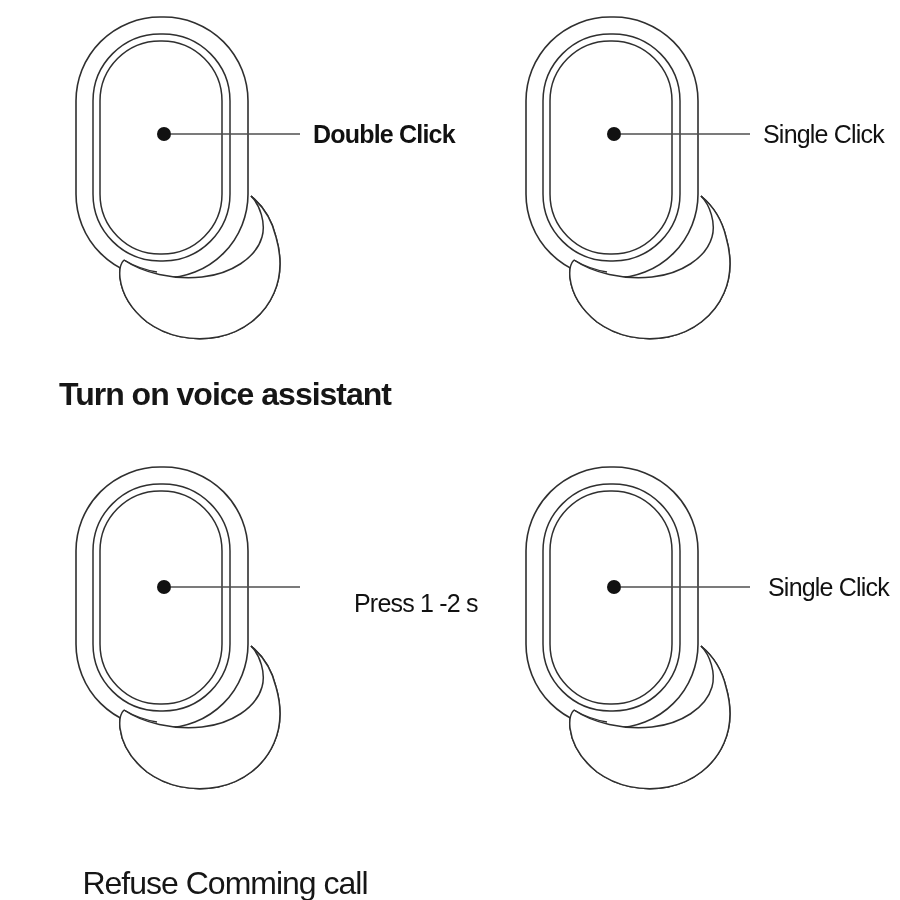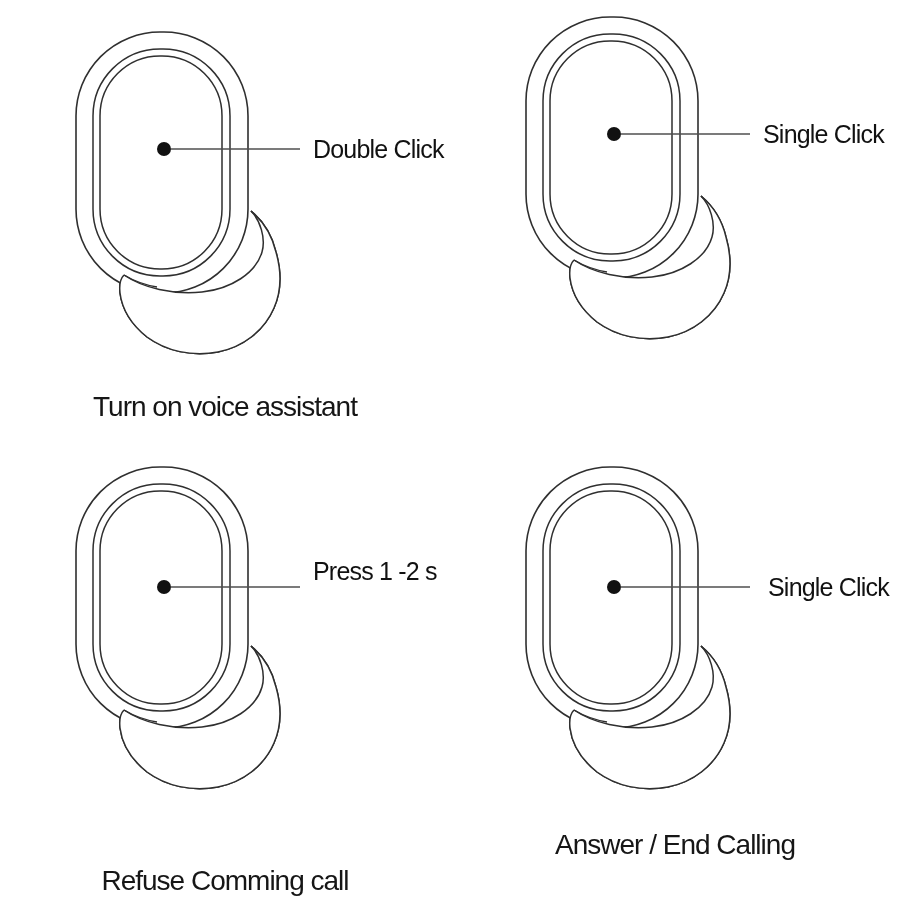--- a/index.html
+++ b/index.html
@@ -9,21 +9,21 @@
     height: 900px;
     background: #ffffff;
     font-family: "Liberation Sans", sans-serif;
     overflow: hidden;
   }
   .panel {
     position: absolute;
     width: 450px;
     height: 450px;
   }
-  .panel.q1 { left: 0;   top: 15px;   }
+  .panel.q1 { left: 0;   top: 0; font-weight: bold;   }
   .panel.q2 { left: 450px; top: 0;   }
   .panel.q3 { left: 0;   top: 450px; }
   .panel.q4 { left: 450px; top: 450px; }
   .art {
     position: absolute;
     left: 0; top: 0;
     width: 450px; height: 450px;
     display: block;
   }
   .gesture-label {
@@ -36,21 +36,21 @@
     letter-spacing: -0.8px;
     color: #111111;
     white-space: nowrap;
   }
   .caption {
     position: absolute;
     left: 0;
     top: 378px;
     width: 450px;
     text-align: center;
-    font-size: 28px;
+    font-size: 32px;
     letter-spacing: -1px;
     line-height: 1;
     color: #161616;
     white-space: nowrap;
   }
 </style>
 </head>
 <body>
 
 <div class="page">
@@ -98,34 +98,33 @@
       <rect x="76" y="17" width="172" height="261" rx="84" ry="84" fill="#ffffff" stroke="#2f2f2f" stroke-width="1.6"></rect>
       <rect x="93" y="34" width="137" height="227" rx="67" ry="67" fill="none" stroke="#2f2f2f" stroke-width="1.5"></rect>
       <rect x="100" y="41" width="122" height="213" rx="60" ry="60" fill="none" stroke="#2f2f2f" stroke-width="1.5"></rect>
       <path d="M 251 196 C 263 206, 272 220, 276 237 C 282 258, 281 277, 274 293 C 264 316, 243 332, 218 337 C 192 342, 166 336, 147 322 C 132 310, 122 294, 120 278 C 119 269, 121 263, 124 260 C 143 273, 173 280, 202 277 C 231 274, 256 258, 262 237 C 266 223, 260 205, 251 196 Z" fill="#ffffff" stroke="none"></path>
       <path d="M 124 260 C 143 273, 173 280, 202 277 C 231 274, 256 258, 262 237 C 266 223, 260 205, 251 196" fill="none" stroke="#2f2f2f" stroke-width="1.5"></path>
       <path d="M 251 196 C 263 206, 272 220, 276 237 C 282 258, 281 277, 274 293 C 264 316, 243 332, 218 337 C 192 342, 166 336, 147 322 C 132 310, 122 294, 120 278 C 119 269, 121 263, 124 260" fill="none" stroke="#2f2f2f" stroke-width="1.5"></path>
       <path d="M 124 260 C 134 266, 145 270, 157 272" fill="none" stroke="#2f2f2f" stroke-width="1.4"></path>
       <line x1="171" y1="137" x2="300" y2="137" stroke="#4f4f4f" stroke-width="1.5"></line>
       <circle cx="164" cy="137" r="7" fill="#111111"></circle>
     </svg>
-    <div class="gesture-label" style="top:108px;">Press 1 -2 s</div>
+    <div class="gesture-label" style="top:140px;margin-left:41px;">Press 1 -2 s</div>
     <div class="caption" style="top:381px;margin-top:36px;">Refuse Comming call</div>
   </section>
 
   <section class="panel q4">
     <svg class="art" viewBox="0 0 450 450">
       <path d="M 251 196 C 263 206, 272 220, 276 237 C 282 258, 281 277, 274 293 C 264 316, 243 332, 218 337 C 192 342, 166 336, 147 322 C 132 310, 122 294, 120 278 C 119 269, 121 263, 124 260" fill="none" stroke="#2f2f2f" stroke-width="1.5"></path>
       <rect x="76" y="17" width="172" height="261" rx="84" ry="84" fill="#ffffff" stroke="#2f2f2f" stroke-width="1.6"></rect>
       <rect x="93" y="34" width="137" height="227" rx="67" ry="67" fill="none" stroke="#2f2f2f" stroke-width="1.5"></rect>
       <rect x="100" y="41" width="122" height="213" rx="60" ry="60" fill="none" stroke="#2f2f2f" stroke-width="1.5"></rect>
       <path d="M 251 196 C 263 206, 272 220, 276 237 C 282 258, 281 277, 274 293 C 264 316, 243 332, 218 337 C 192 342, 166 336, 147 322 C 132 310, 122 294, 120 278 C 119 269, 121 263, 124 260 C 143 273, 173 280, 202 277 C 231 274, 256 258, 262 237 C 266 223, 260 205, 251 196 Z" fill="#ffffff" stroke="none"></path>
       <path d="M 124 260 C 143 273, 173 280, 202 277 C 231 274, 256 258, 262 237 C 266 223, 260 205, 251 196" fill="none" stroke="#2f2f2f" stroke-width="1.5"></path>
       <path d="M 251 196 C 263 206, 272 220, 276 237 C 282 258, 281 277, 274 293 C 264 316, 243 332, 218 337 C 192 342, 166 336, 147 322 C 132 310, 122 294, 120 278 C 119 269, 121 263, 124 260" fill="none" stroke="#2f2f2f" stroke-width="1.5"></path>
       <path d="M 124 260 C 134 266, 145 270, 157 272" fill="none" stroke="#2f2f2f" stroke-width="1.4"></path>
       <line x1="171" y1="137" x2="300" y2="137" stroke="#4f4f4f" stroke-width="1.5"></line>
       <circle cx="164" cy="137" r="7" fill="#111111"></circle>
     </svg>
     <div class="gesture-label" style="top:124px; left:318px;">Single Click</div>
-    <div class="caption" style="top:381px;">Answer / End Calling</div>
   </section>
 
 </div>
 
 </body></html>

